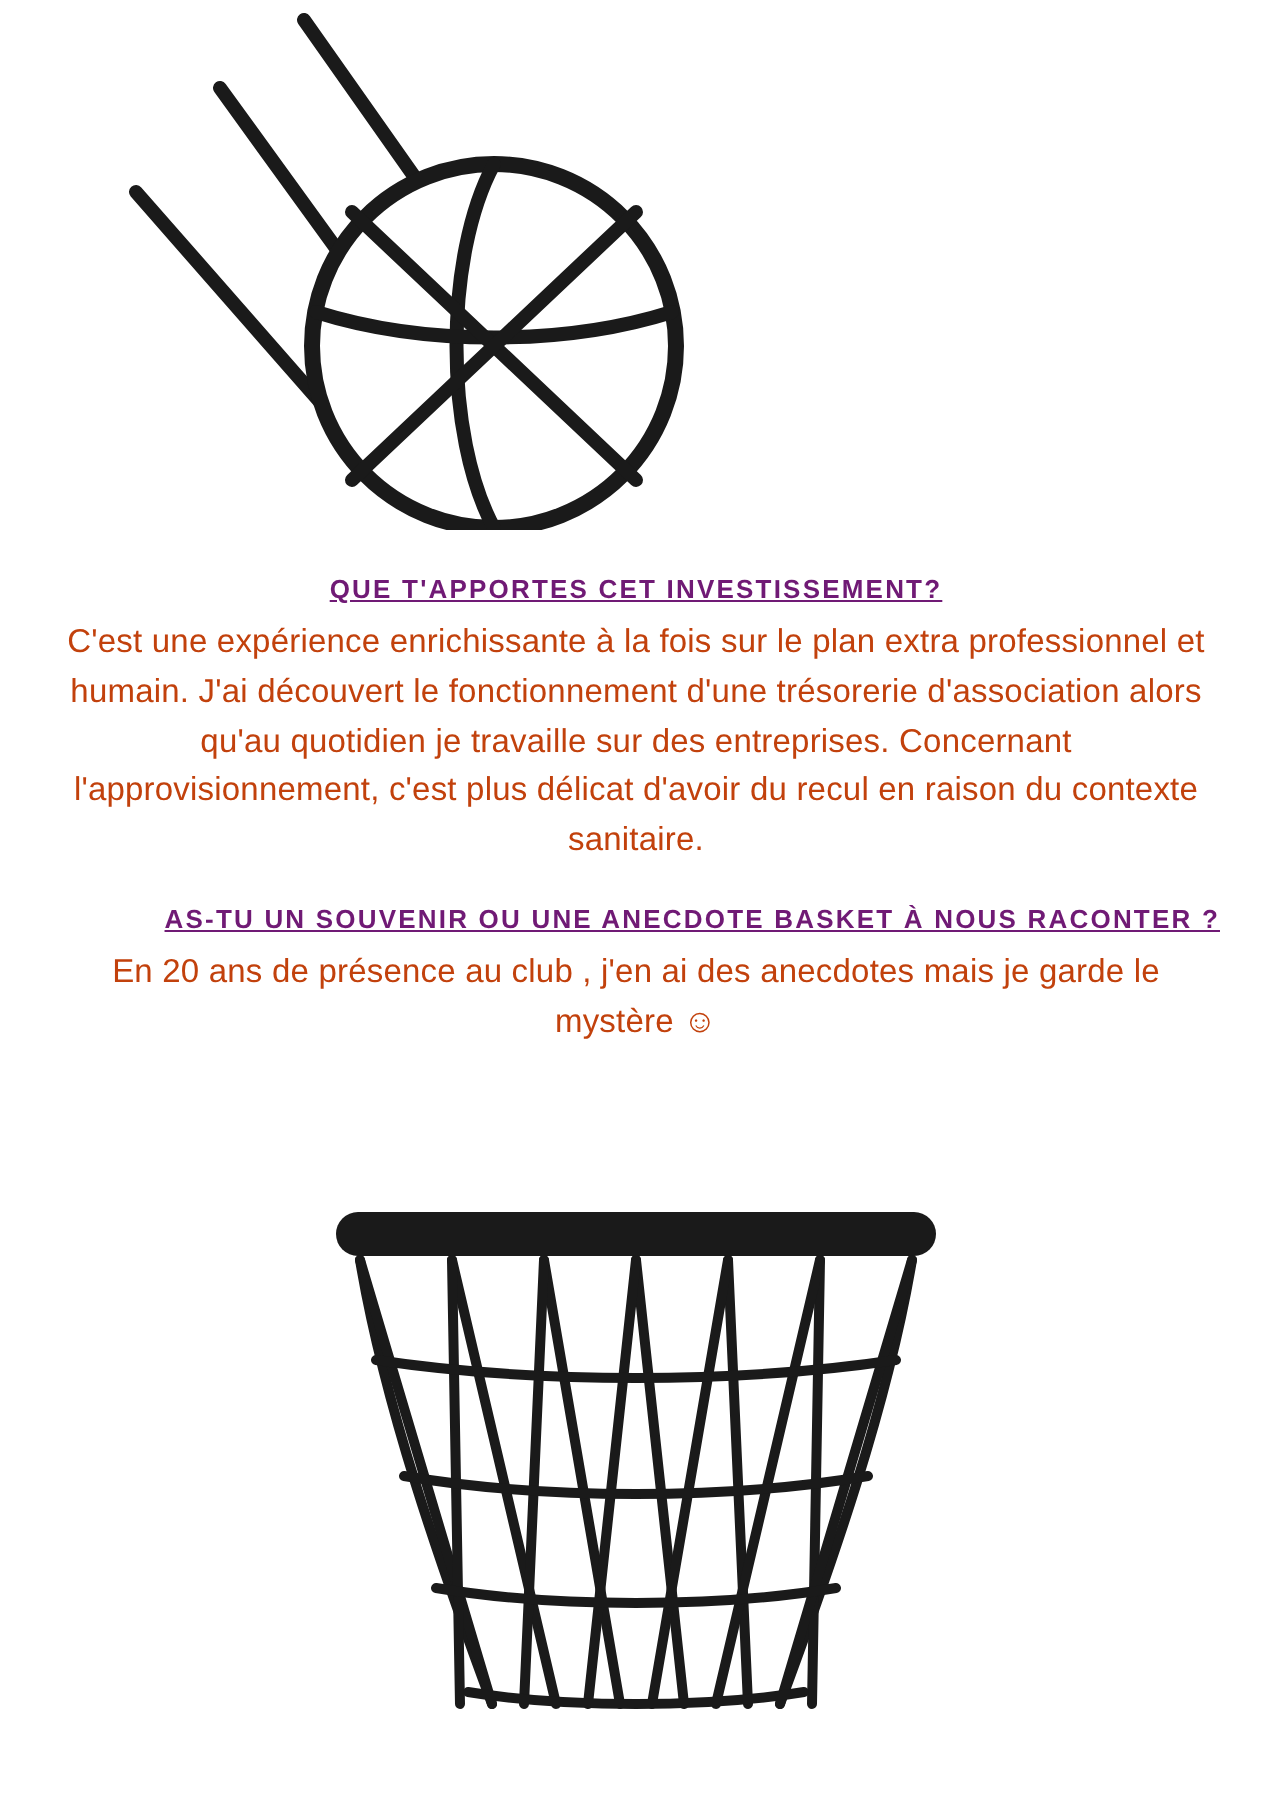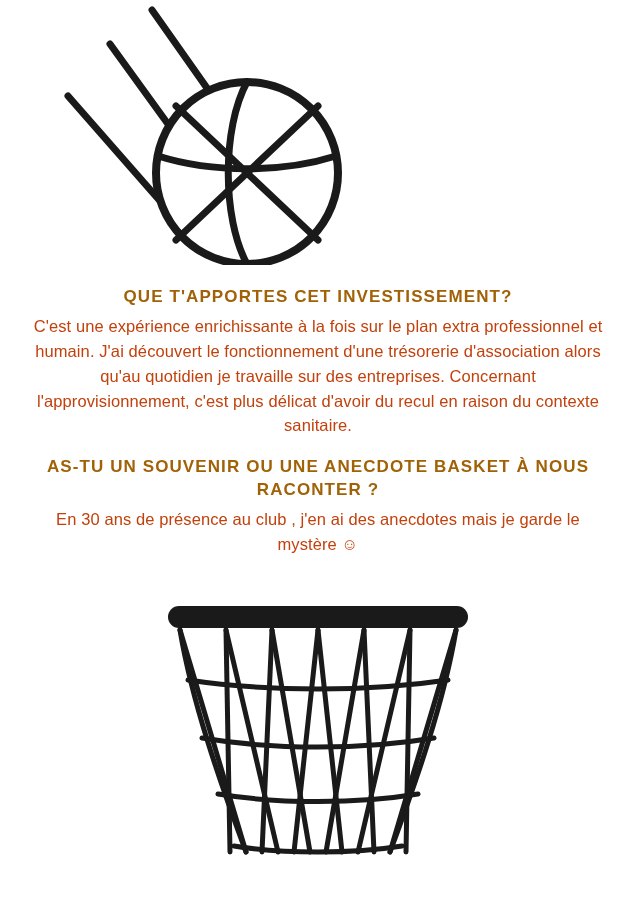--- a/index.html
+++ b/index.html
@@ -40,38 +40,40 @@
     top: 286px;
     width: 636px;
     padding: 0 26px;
     box-sizing: border-box;
     text-align: center;
   }
   .qa-block {
     margin-bottom: 18px;
   }
   .question {
-    color: #a16207;
-    font-size: 17px;
+    color: #701a75;
+    font-size: 13px;
     font-weight: bold;
     letter-spacing: 1.1px;
     line-height: 1.32;
     margin: 0 0 6px 0;
     text-transform: uppercase;
+    text-decoration: underline;
   }
   .answer {
     color: #c2410c;
     font-size: 16.5px;
     font-weight: normal;
     line-height: 1.5;
     margin: 0;
     letter-spacing: 0.1px;
   }
   .qa-block.second .question {
     margin-top: 10px;
+    text-align: right;
   }
 
   
   .bottom-illustration {
     position: absolute;
     left: 0;
     bottom: 8px;
     width: 636px;
     height: 290px;
   }
@@ -111,21 +113,21 @@
 
   <div class="content">
 
     <div class="qa-block first">
       <p class="question">QUE T'APPORTES CET INVESTISSEMENT?</p>
       <p class="answer">C'est une expérience enrichissante à la fois sur le plan extra professionnel et humain. J'ai découvert le fonctionnement d'une trésorerie d'association alors qu'au quotidien je travaille sur des entreprises. Concernant l'approvisionnement, c'est plus délicat d'avoir du recul en raison du contexte sanitaire.</p>
     </div>
 
     <div class="qa-block second">
       <p class="question">AS-TU UN SOUVENIR OU UNE ANECDOTE BASKET À NOUS RACONTER ?</p>
-      <p class="answer">En 30 ans de présence au club , j'en ai des anecdotes mais je garde le mystère ☺</p>
+      <p class="answer">En 20 ans de présence au club , j'en ai des anecdotes mais je garde le mystère ☺</p>
     </div>
 
   </div>
 
   <div class="bottom-illustration">
     <svg width="320" height="290" viewBox="0 0 320 290" xmlns="http://www.w3.org/2000/svg" aria-hidden="true">
 
       <rect x="10" y="4" width="300" height="22" rx="11" fill="#1a1a1a"></rect>
       <g stroke="#1a1a1a" fill="none" stroke-width="5" stroke-linecap="round">
 

